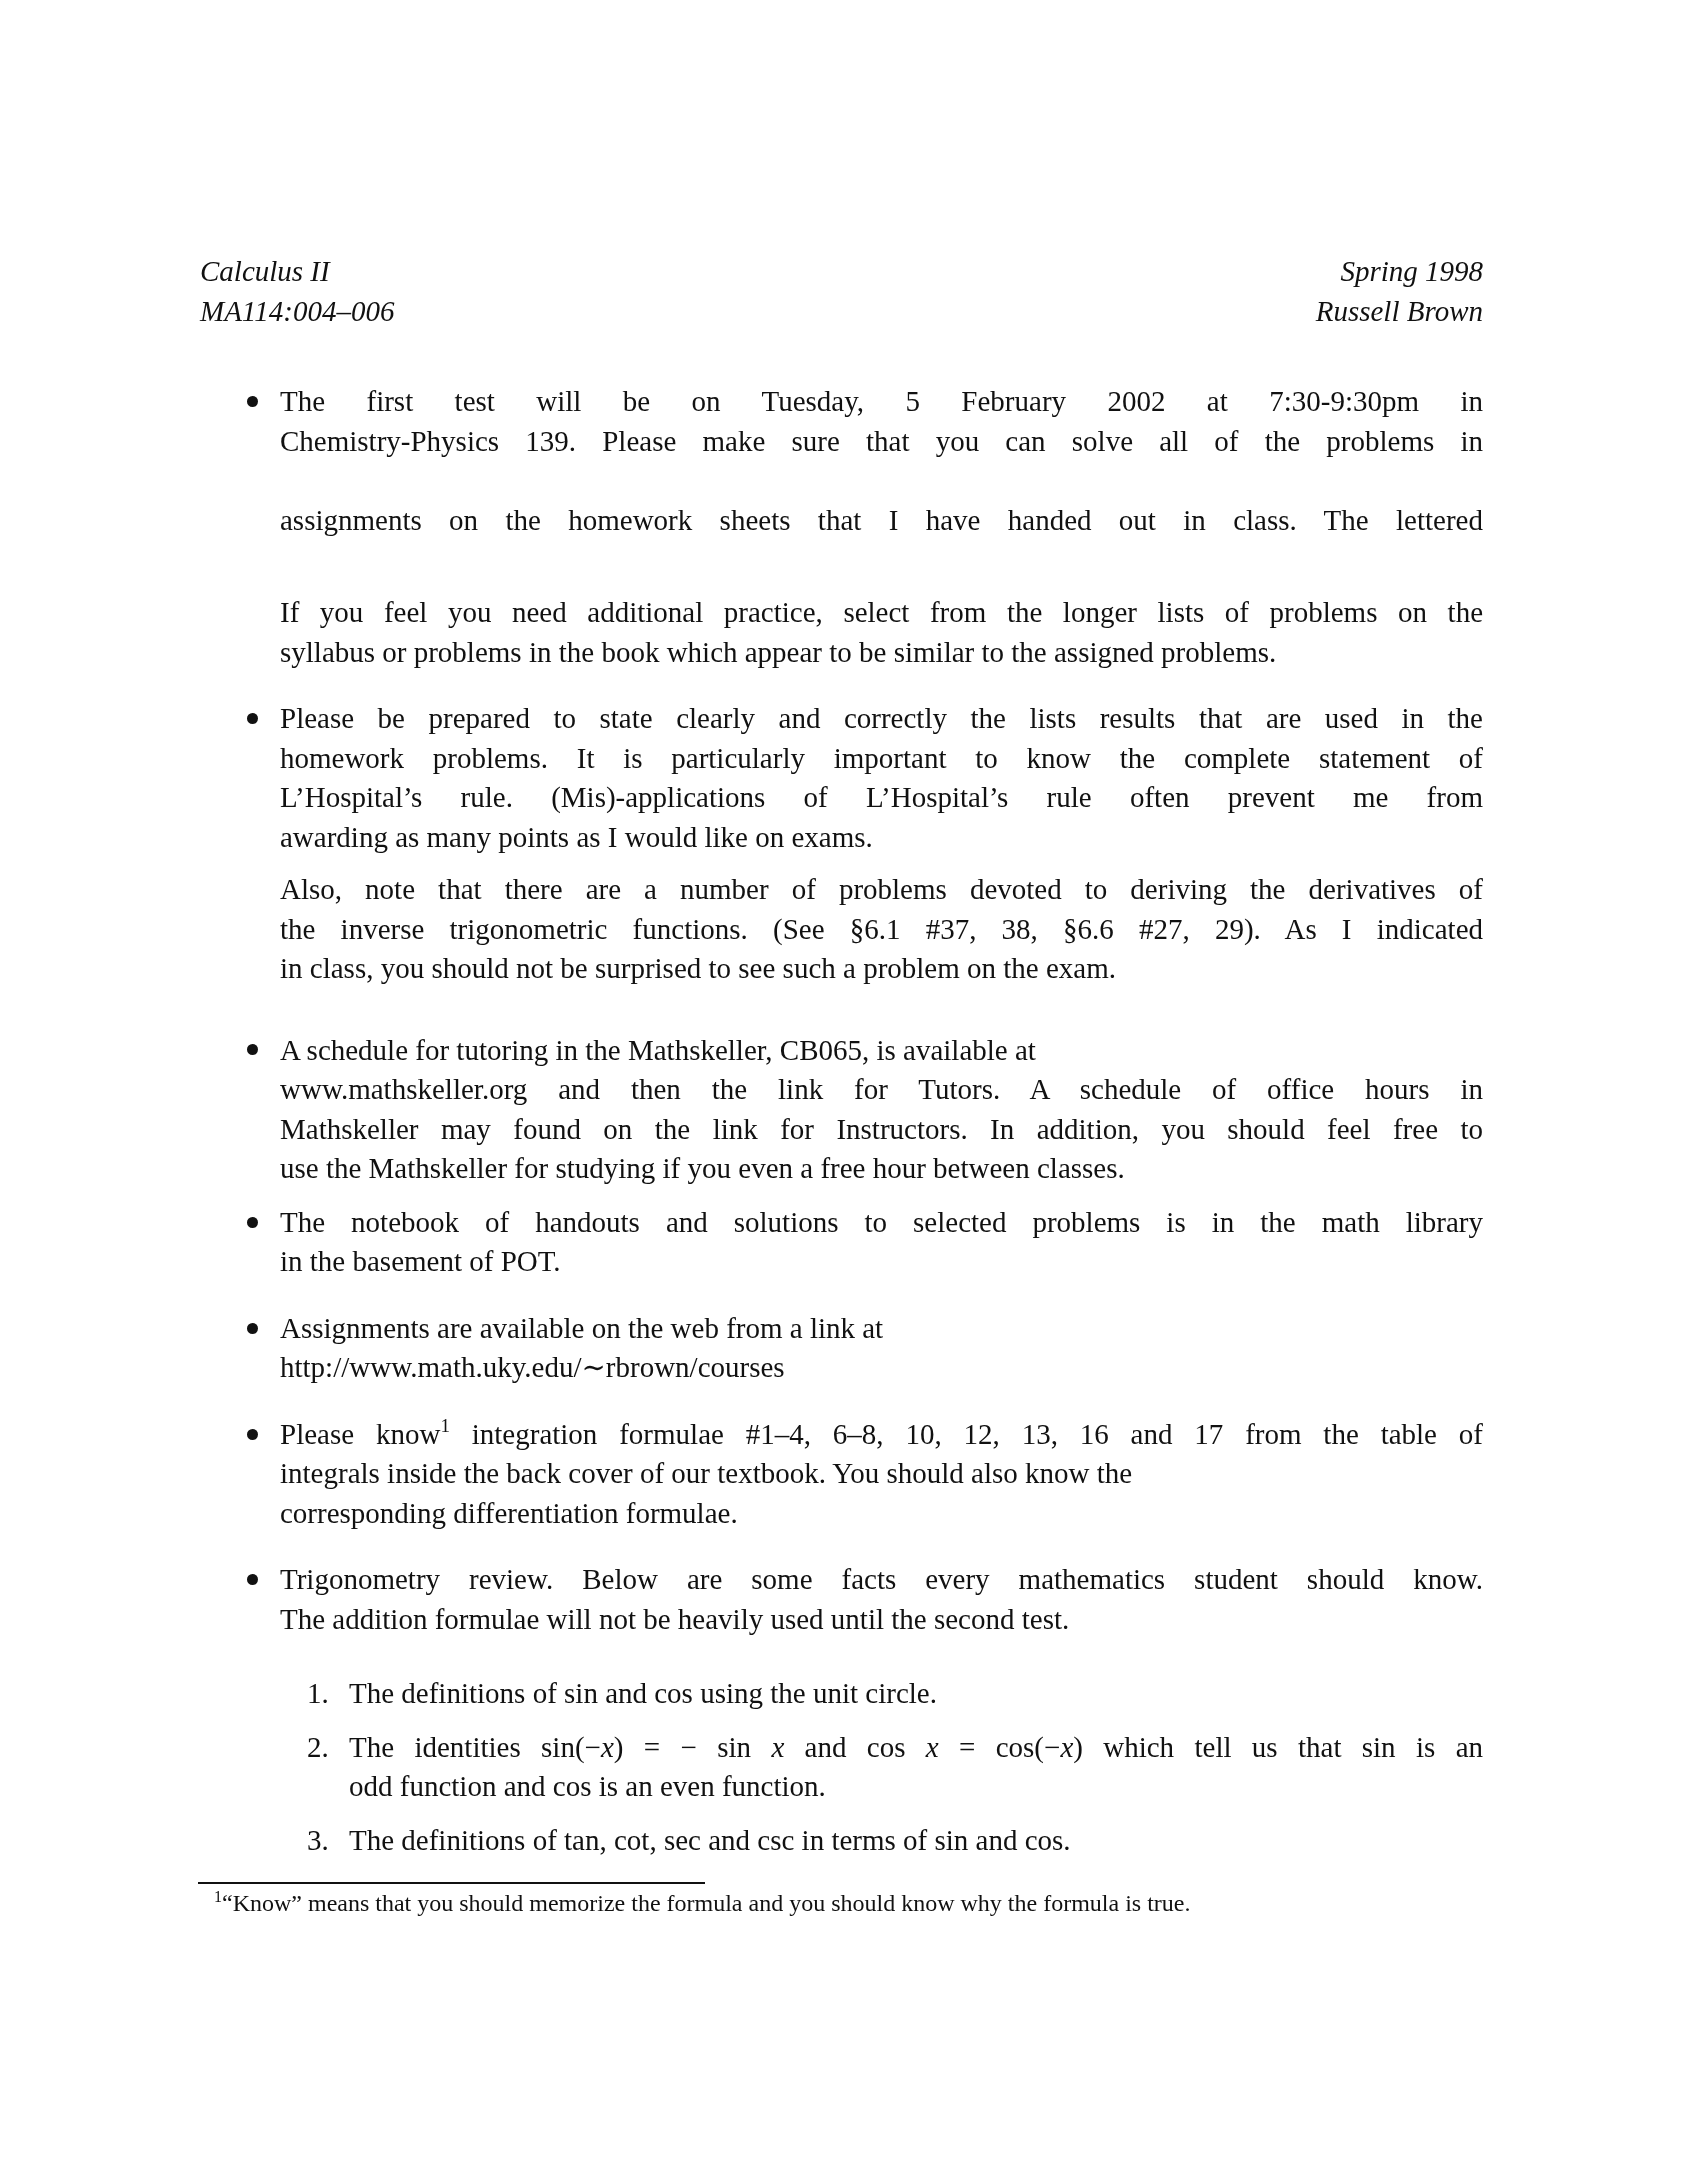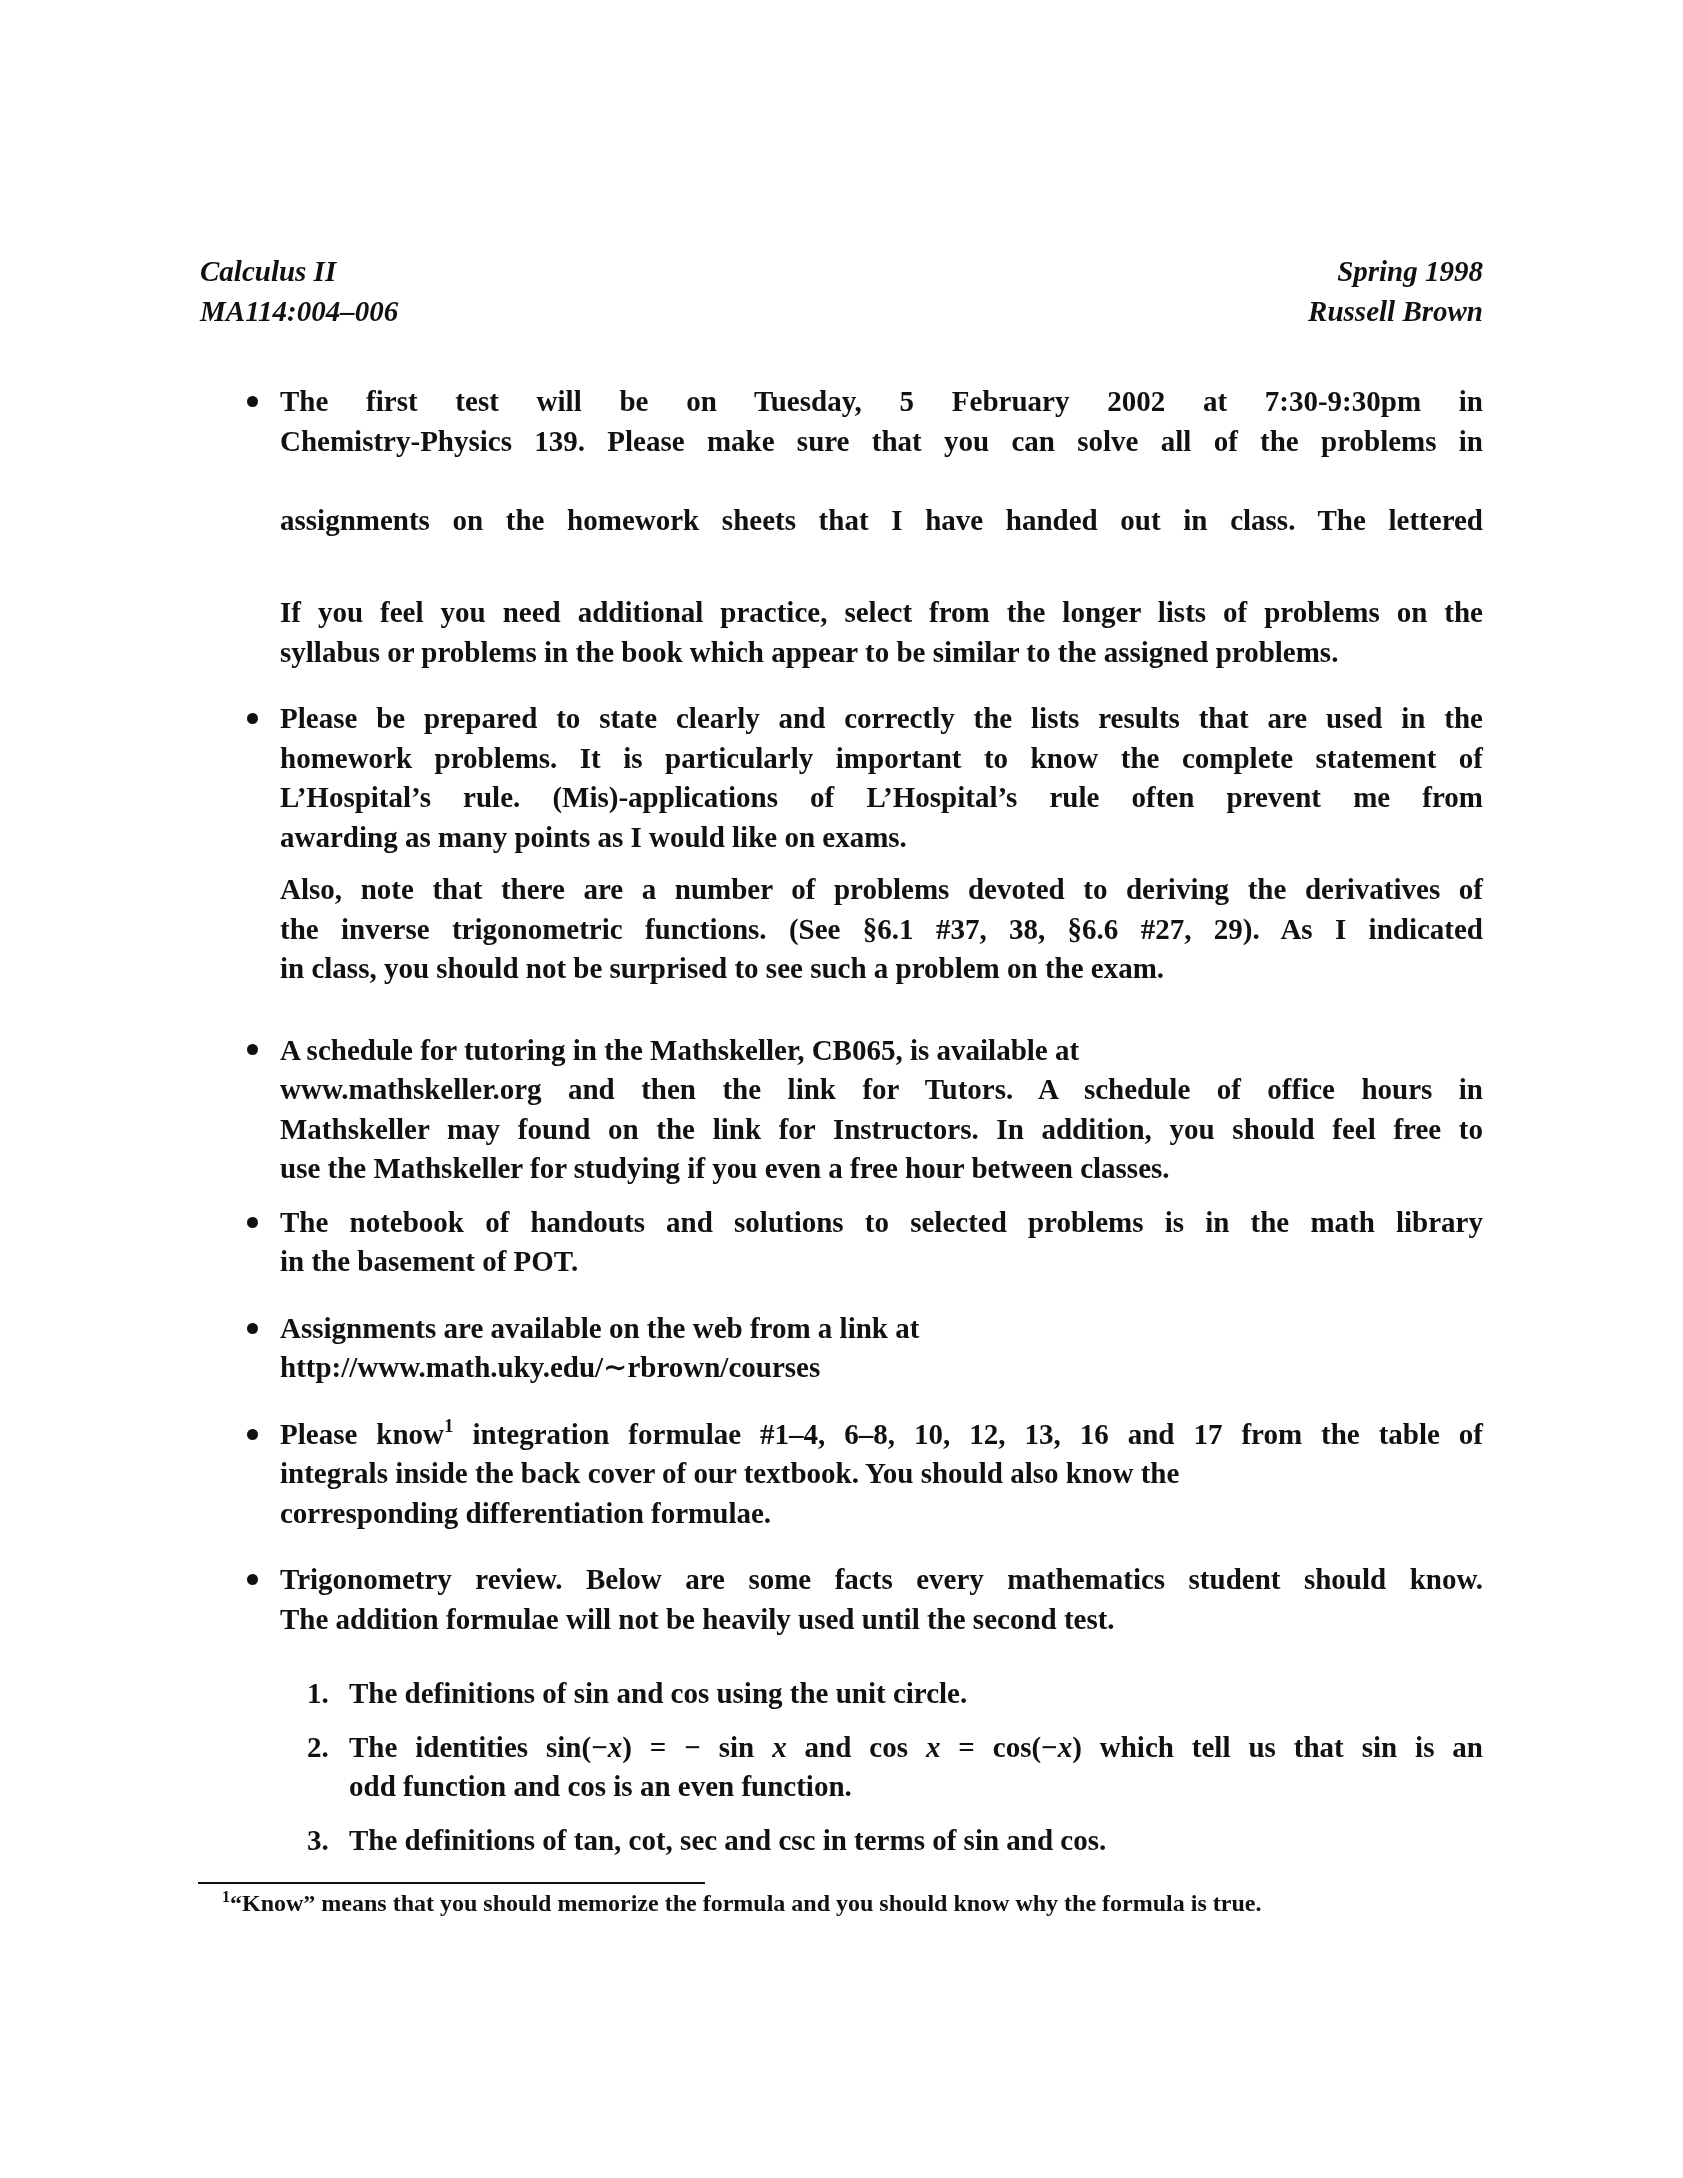--- a/index.html
+++ b/index.html
@@ -1,31 +1,31 @@
 <!DOCTYPE html>
 <html><head>
 <meta charset="utf-8">
 <style>
   html, body { margin: 0; padding: 0; background: #ffffff; }
   body { width: 1683px; height: 2178px; position: relative; overflow: hidden;
          font-family: "Liberation Serif", "DejaVu Serif", serif; color: #111; }
-  .page { position: absolute; left: 0; top: 0; width: 1683px; height: 2178px; font-weight: bold; }
+  .page { position: absolute; left: 0; top: 0; width: 1683px; height: 2178px; }
   .hdr { position: absolute; font-style: italic; font-size: 29px; line-height: 40px; white-space: nowrap; }
   .hdr.left { left: 200px; }
   .hdr.right { right: 200px; text-align: right; }
   .ln { position: absolute; left: 280px; font-size: 29px; line-height: 40px; white-space: nowrap; }
   .ln.full { width: 1203px; text-align: justify; text-align-last: justify; }
   .bullet { position: absolute; left: 247px; width: 11px; height: 11px; border-radius: 50%; background: #111; }
   .num { position: absolute; left: 307px; font-size: 29px; line-height: 40px; }
   .item-ln { position: absolute; left: 349px; font-size: 29px; line-height: 40px; white-space: nowrap; }
   .item-ln.full { width: 1134px; text-align: justify; text-align-last: justify; }
   .math { font-style: italic; }
   sup { font-size: 19px; vertical-align: 12px; line-height: 0; }
   .rule { position: absolute; left: 198px; top: 1882px; width: 507px; height: 2px; background: #111; }
-  .fn { position: absolute; left: 222px; top: 1874px; font-size: 24px; line-height: 32px; white-space: nowrap; text-align: center; }
+  .fn { position: absolute; left: 214px; top: 1874px; font-size: 24px; line-height: 32px; white-space: nowrap; text-align: center; }
   .fn sup { font-size: 16px; vertical-align: 9px; }
 </style>
 </head>
 <body>
 
 <div class="page">
 
   <div class="hdr left" style="top:251px">Calculus II</div>
   <div class="hdr left" style="top:291px">MA114:004–006</div>
   <div class="hdr right" style="top:251px">Spring 1998</div>

